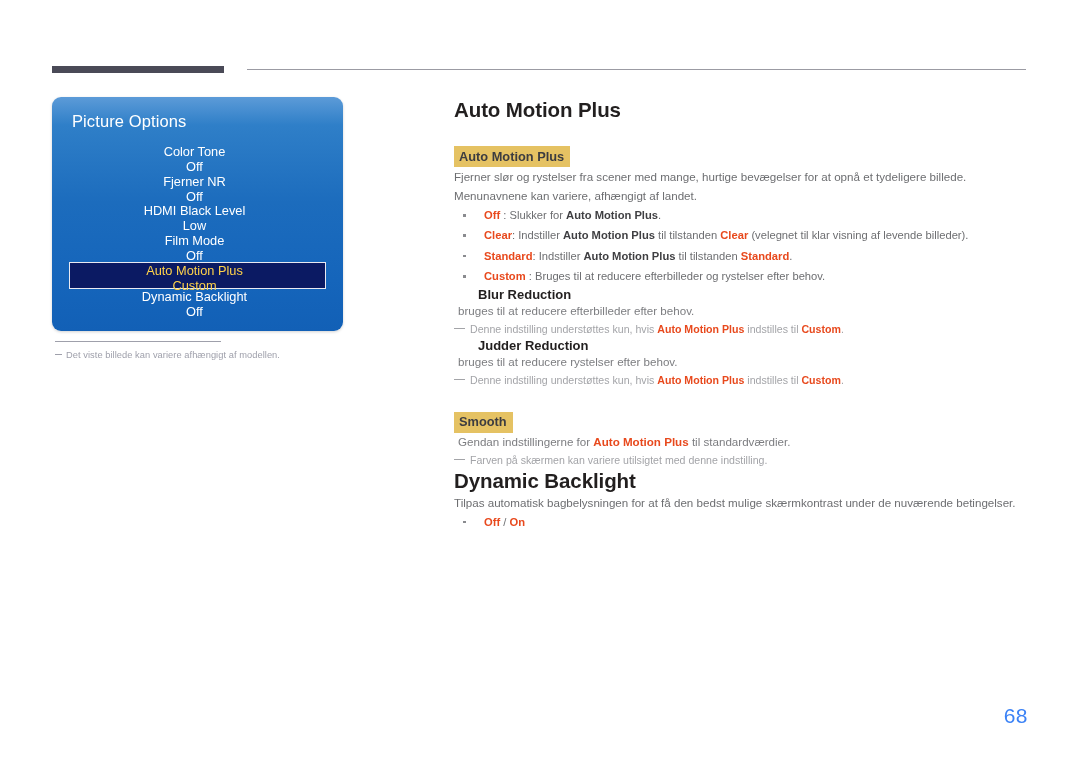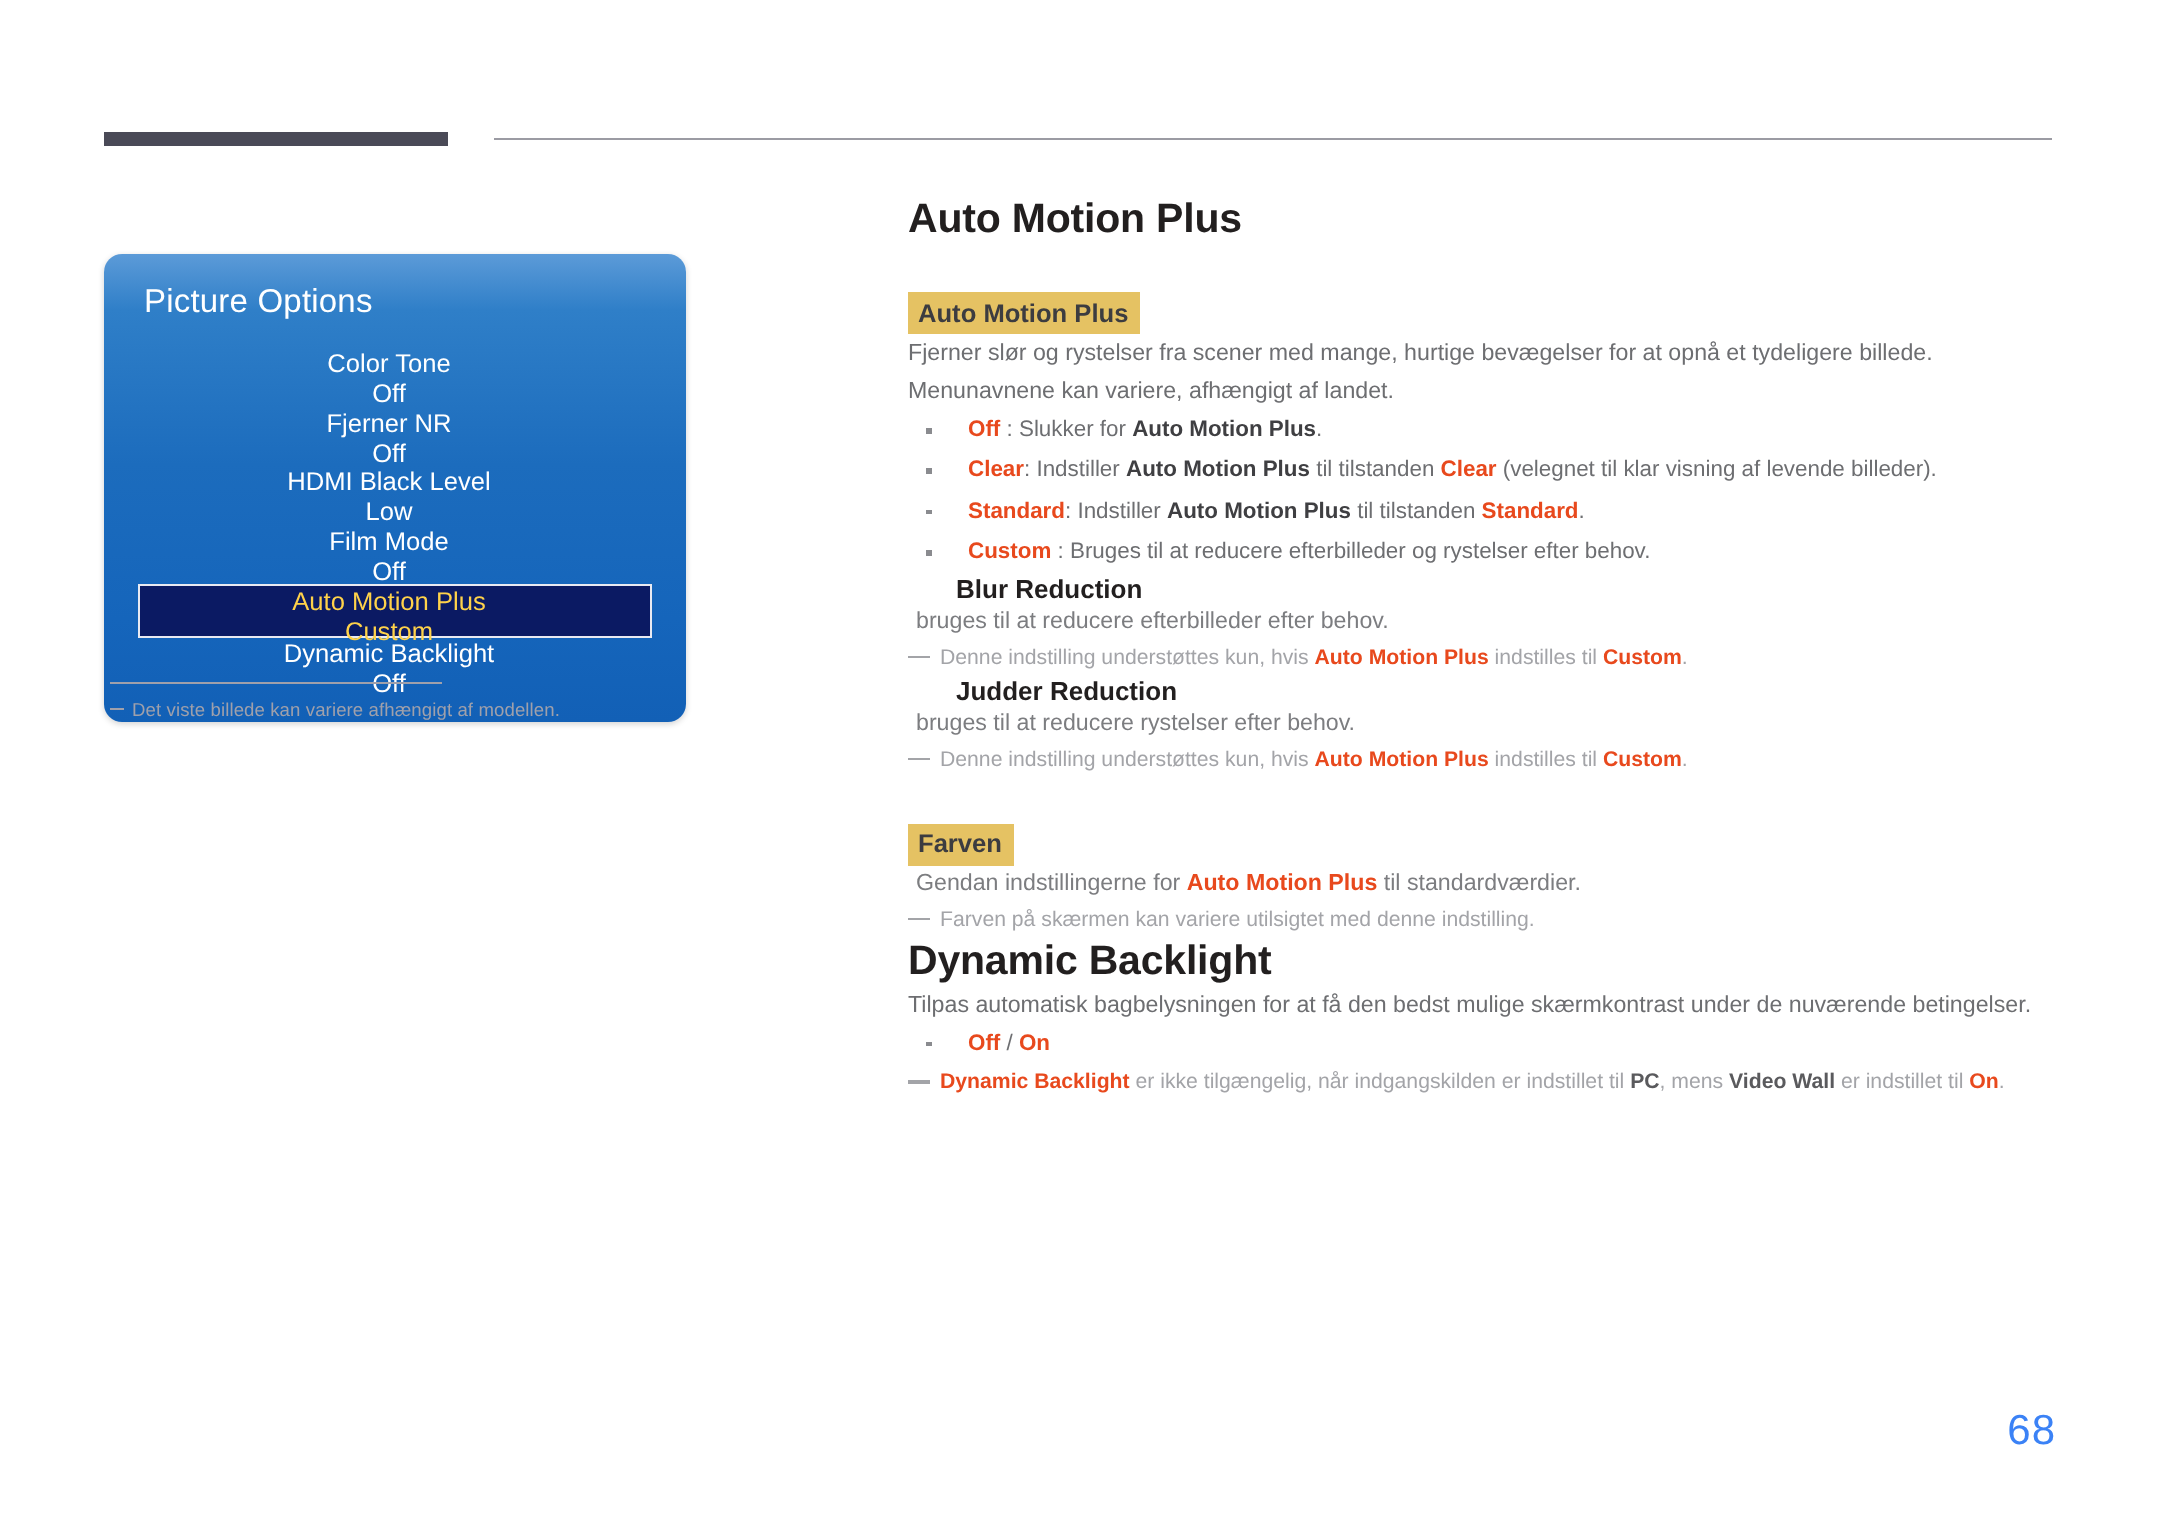--- a/index.html
+++ b/index.html
@@ -19,21 +19,20 @@
   .header-rule .thick { position: absolute; left: 0; top: 0; width: 172px; height: 7px; background: #4a4a57; }
   .header-rule .thin  { position: absolute; left: 195px; top: 3px; width: 779px; height: 1px; background: #9b9ba3; }
 
   
   .osd {
     position: absolute; left: 52px; top: 97px; width: 291px; height: 234px;
     border-radius: 9px;
     background: linear-gradient(to bottom, #5c9bd8 0%, #2f7fc8 12%, #1c6cbd 45%, #1565bb 78%, #1260b6 100%);
     box-shadow: 0 1px 3px rgba(0,0,0,.18);
     overflow: hidden;
-    margin-top: 30px;
   }
   .osd-title {
     position: absolute; left: 20px; top: 15px;
     font-size: 16.5px; color: #ffffff; letter-spacing: .1px;
   }
   .osd-list { position: absolute; left: 0; top: 47px; width: 100%; }
   .osd-row {
     position: relative; height: 29.5px; margin: 0 19px;
     display: flex; align-items: center; justify-content: space-between;
     padding: 0 7px 0 1px;
@@ -178,34 +177,31 @@
     <span>Denne indstilling understøttes kun, hvis </span><span class="o">Auto Motion Plus</span><span> indstilles til </span><span class="o">Custom</span><span>.</span>
   </p>
 
   <h2 class="sub mt-h2">Judder Reduction</h2>
   <p class="desc mt-desc">bruges til at reducere rystelser efter behov.</p>
   <p class="note mt-note">
     <span>Denne indstilling understøttes kun, hvis </span><span class="o">Auto Motion Plus</span><span> indstilles til </span><span class="o">Custom</span><span>.</span>
   </p>
 
   <div class="mt-h2">
-    <span class="sub-hl">Farven</span>
+    <span class="sub-hl">Smooth</span>
   </div>
   <p class="desc mt-desc">
     <span>Gendan indstillingerne for </span><span class="o">Auto Motion Plus</span><span> til standardværdier.</span>
   </p>
   <p class="note mt-note">Farven på skærmen kan variere utilsigtet med denne indstilling.</p>
 
   <h1 class="sec mt-h1">Dynamic Backlight</h1>
   <p class="body mt-list">Tilpas automatisk bagbelysningen for at få den bedst mulige skærmkontrast under de nuværende betingelser.</p>
 
   <ul class="bullets mt-line">
     <li>
       <span class="o">Off</span><span> / </span><span class="o">On</span>
     </li>
   </ul>
 
-  <p class="note">
-    <span class="o">Dynamic Backlight</span><span> er ikke tilgængelig, når indgangskilden er indstillet til </span><span class="dn">PC</span><span>, mens </span><span class="dn">Video Wall</span><span> er indstillet til </span><span class="o">On</span><span>.</span>
-  </p>
 </div>
 
 <div class="pageno">68</div>
 
 </body></html>

